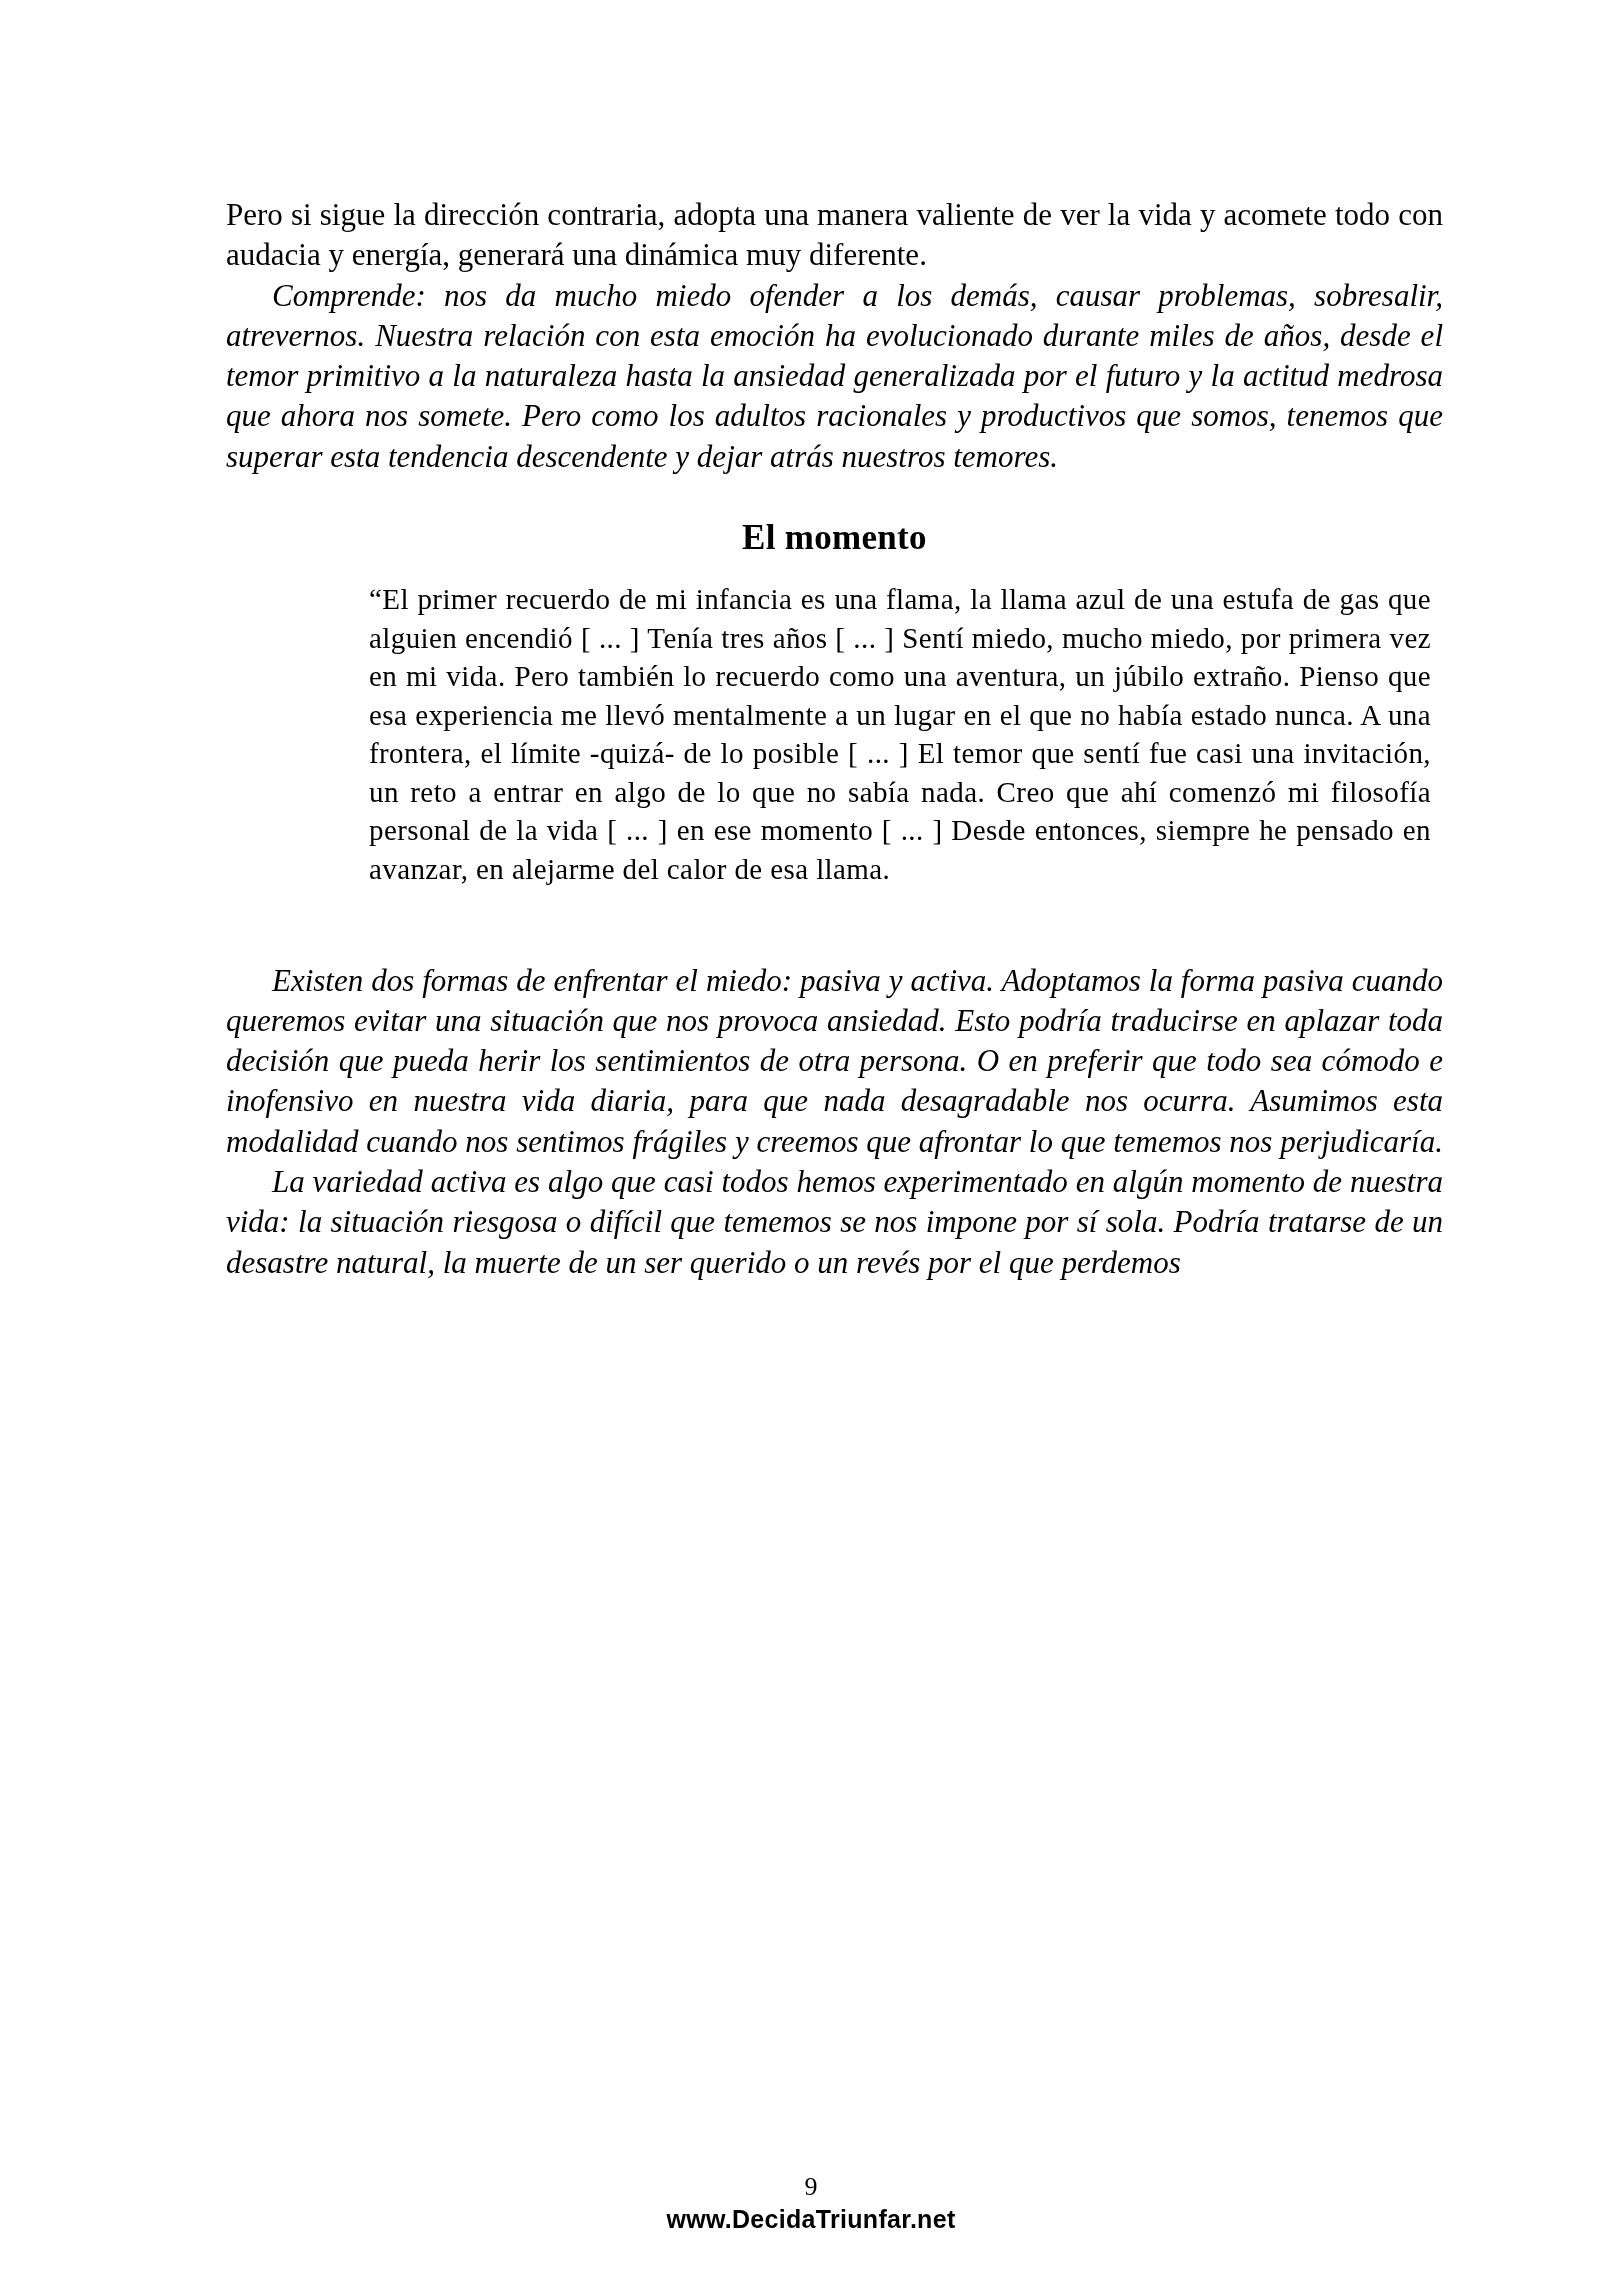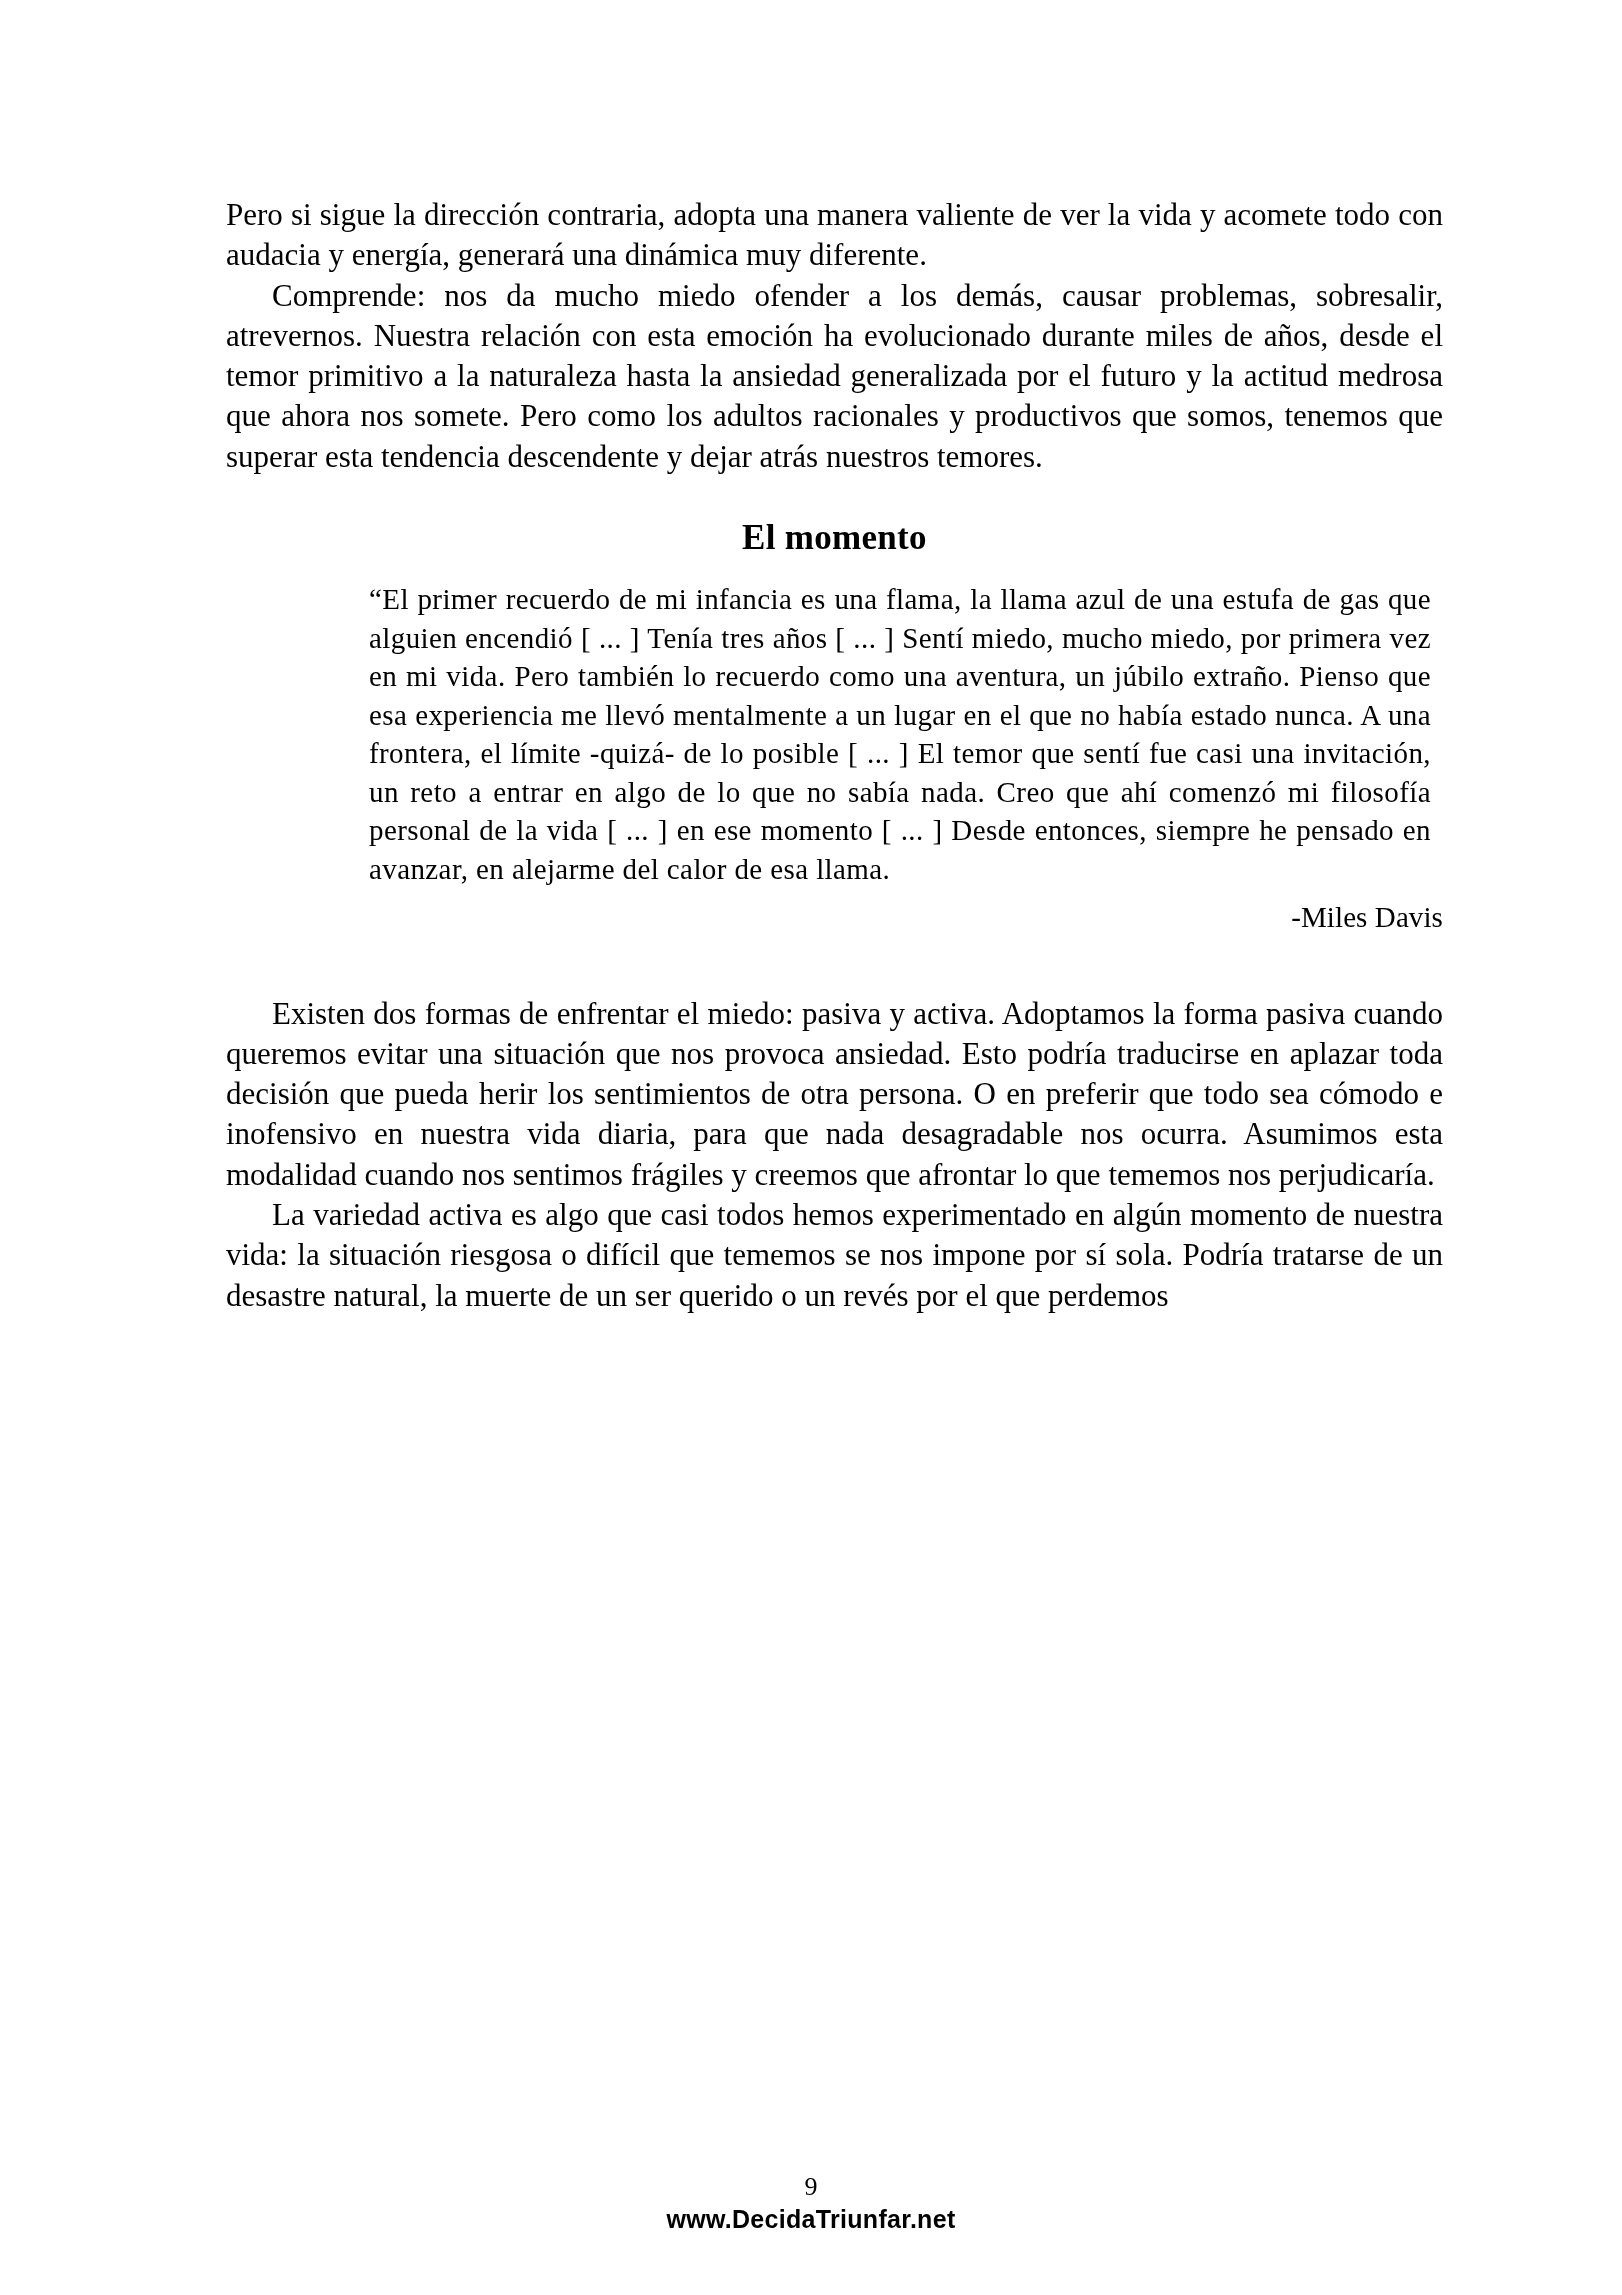--- a/index.html
+++ b/index.html
@@ -32,20 +32,21 @@
   p.body-para {
     font-size: 31px;
     line-height: 1.30;
     text-align: justify;
     text-justify: inter-word;
     margin: 0;
     hyphens: none;
   }
   p.indent {
     text-indent: 46px;
+    font-style: italic;
   }
   h2.section-title {
     font-family: "Liberation Serif", serif;
     font-weight: bold;
     font-size: 35px;
     text-align: center;
     margin: 41px 0 22px 0;
     letter-spacing: 0.3px;
   }
   .quote-block {
@@ -96,21 +97,20 @@
   <div class="content">
 
     <p class="body-para">Pero si sigue la dirección contraria, adopta una manera valiente de ver la vida y acomete todo con audacia y energía, generará una dinámica muy diferente.</p>
 
     <p class="body-para indent">Comprende: nos da mucho miedo ofender a los demás, causar problemas, sobresalir, atrevernos. Nuestra relación con esta emoción ha evolucionado durante miles de años, desde el temor primitivo a la naturaleza hasta la ansiedad generalizada por el futuro y la actitud medrosa que ahora nos somete. Pero como los adultos racionales y productivos que somos, tenemos que superar esta tendencia descendente y dejar atrás nuestros temores.</p>
 
     <h2 class="section-title">El momento</h2>
 
     <div class="quote-block">
       <p class="quote-text">“El primer recuerdo de mi infancia es una flama, la llama azul de una estufa de gas que alguien encendió [ ... ] Tenía tres años [ ... ] Sentí miedo, mucho miedo, por primera vez en mi vida. Pero también lo recuerdo como una aventura, un júbilo extraño. Pienso que esa experiencia me llevó mentalmente a un lugar en el  que no había estado nunca. A una frontera, el límite -quizá- de lo posible [ ... ] El temor que sentí fue casi una invitación, un reto a entrar en algo de lo que no sabía nada. Creo que ahí comenzó mi filosofía personal de la vida [ ... ] en ese momento [ ... ] Desde entonces, siempre he pensado en avanzar, en alejarme del calor de esa llama.</p>
-      <p class="quote-attrib">-Miles Davis</p>
     </div>
 
     <div class="gap-after-quote"></div>
 
     <p class="body-para indent">Existen dos formas de enfrentar el miedo: pasiva y activa. Adoptamos la forma pasiva cuando queremos evitar una situación que nos provoca ansiedad. Esto podría traducirse en aplazar toda decisión que pueda herir los sentimientos de otra persona. O en preferir que todo sea cómodo e inofensivo en nuestra vida diaria, para que nada desagradable nos ocurra. Asumimos esta modalidad cuando nos sentimos frágiles y creemos que afrontar lo que tememos nos perjudicaría.</p>
 
     <p class="body-para indent">La variedad activa es algo que casi todos hemos experimentado en algún momento de nuestra vida: la situación riesgosa o difícil que tememos se nos impone por sí sola. Podría tratarse de un desastre natural, la muerte de un ser querido o un revés por el que  perdemos</p>
 
   </div>
 

